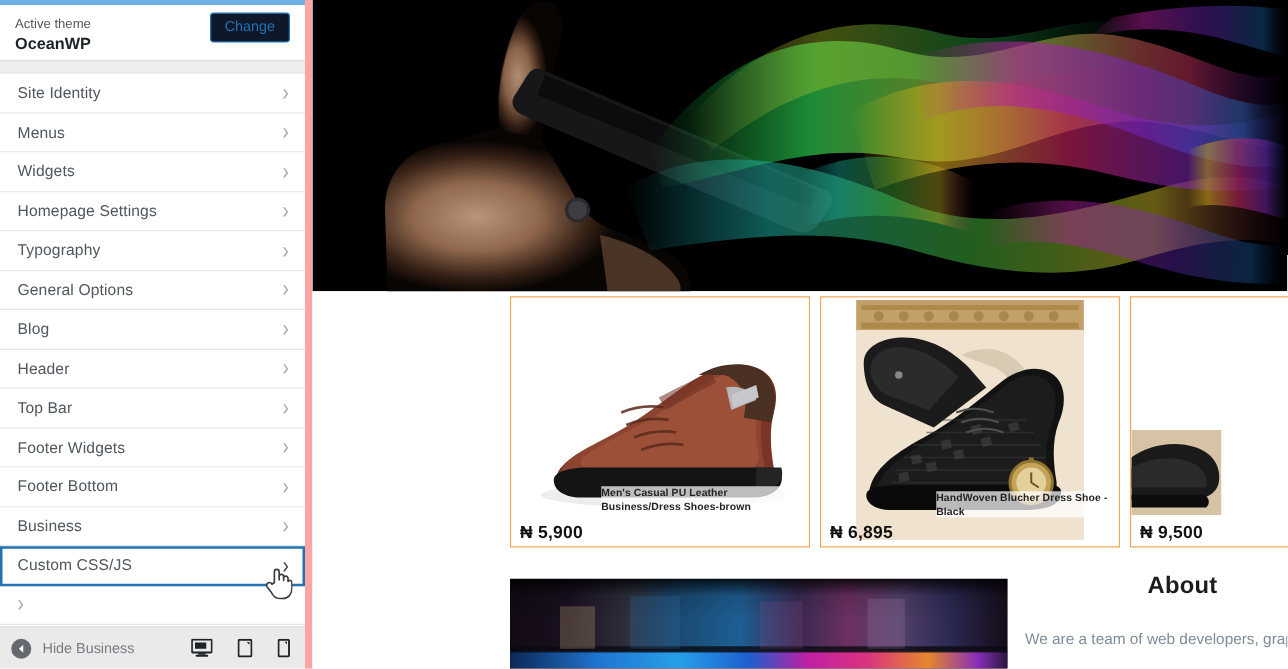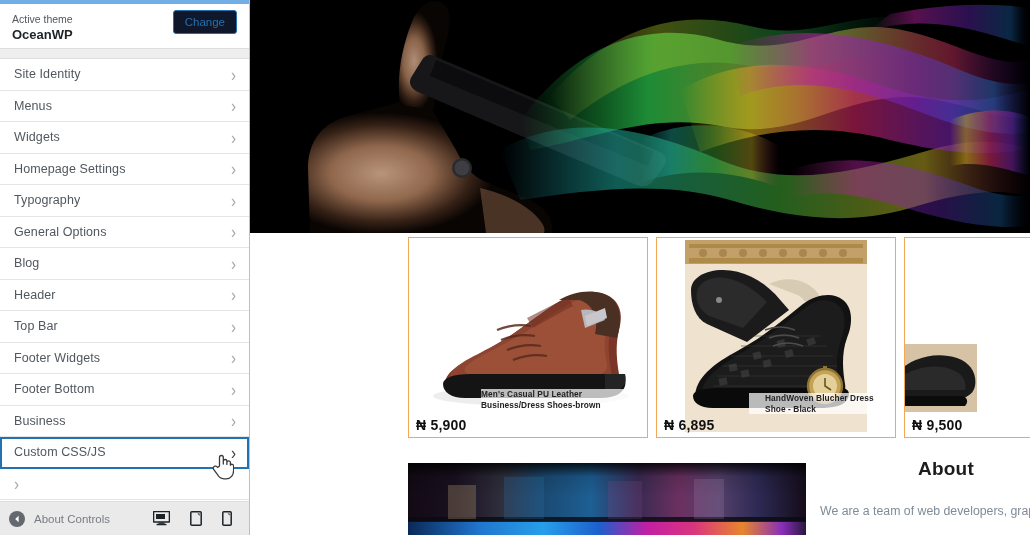--- a/index.html
+++ b/index.html
@@ -9,21 +9,21 @@
     font-family: "Liberation Sans", sans-serif;
     background: #fff;
   }
   #app { position: relative; width: 1030px; height: 535px; display: flex; }
 
   
   #sidebar {
     position: relative;
     width: 250px; height: 535px;
     background: #fff;
-    border-right: 1px solid #fca5a5;
+    border-right: 6px solid #fca5a5;
     flex: 0 0 250px;
     overflow: hidden;
   }
   .progress-bar {
     position: absolute; top: 0; left: 0;
     width: 100%; height: 4px;
     background: #72aee6;
   }
   .theme-header {
     position: relative;
@@ -178,21 +178,21 @@
   .prod-title {
     position: absolute;
     left: 72px; right: 6px; bottom: 27px;
     font-size: 8.3px;
     font-weight: 700;
     color: #222;
     line-height: 10.5px;
     letter-spacing: .1px;
     background: rgba(255,255,255,.72);
   }
-  .prod-title.c2 { left: 92px; right: 4px; bottom: 23px; text-align: left; padding-left: 16px; }
+  .prod-title.c2 { left: 92px; right: 4px; bottom: 23px; text-align: left; }
   .prod-price {
     position: absolute;
     left: 7px; bottom: 4px;
     font-size: 14px; font-weight: 700; color: #111;
     letter-spacing: .2px;
   }
 
   
   .about-strip {
     position: relative;
@@ -316,21 +316,21 @@
         </div>
       </div>
 
     <div id="sidebar-footer">
       <div class="collapse-btn">
         <span class="collapse-circle">
           <svg width="8" height="8" viewBox="0 0 8 8">
               <path d="M5.6 0.8 L2.2 4 L5.6 7.2 Z" fill="#ffffff"></path>
             </svg>
         </span>
-        <span class="collapse-text">About Controls</span>
+        <span class="collapse-text">Hide Business</span>
       </div>
       <div class="device-btns">
         <span class="dev-btn">
           <svg width="17" height="15" viewBox="0 0 17 15">
             <rect x="0.5" y="0.5" width="16" height="10.5" rx="1" fill="none" stroke="#1d2327" stroke-width="1.6"></rect>
             <rect x="3" y="3" width="9" height="5" fill="#1d2327"></rect>
             <rect x="5.5" y="11.5" width="6" height="1.3" fill="#1d2327"></rect>
             <rect x="3.5" y="12.8" width="10" height="1.5" rx=".6" fill="#1d2327"></rect>
           </svg>
         </span>

